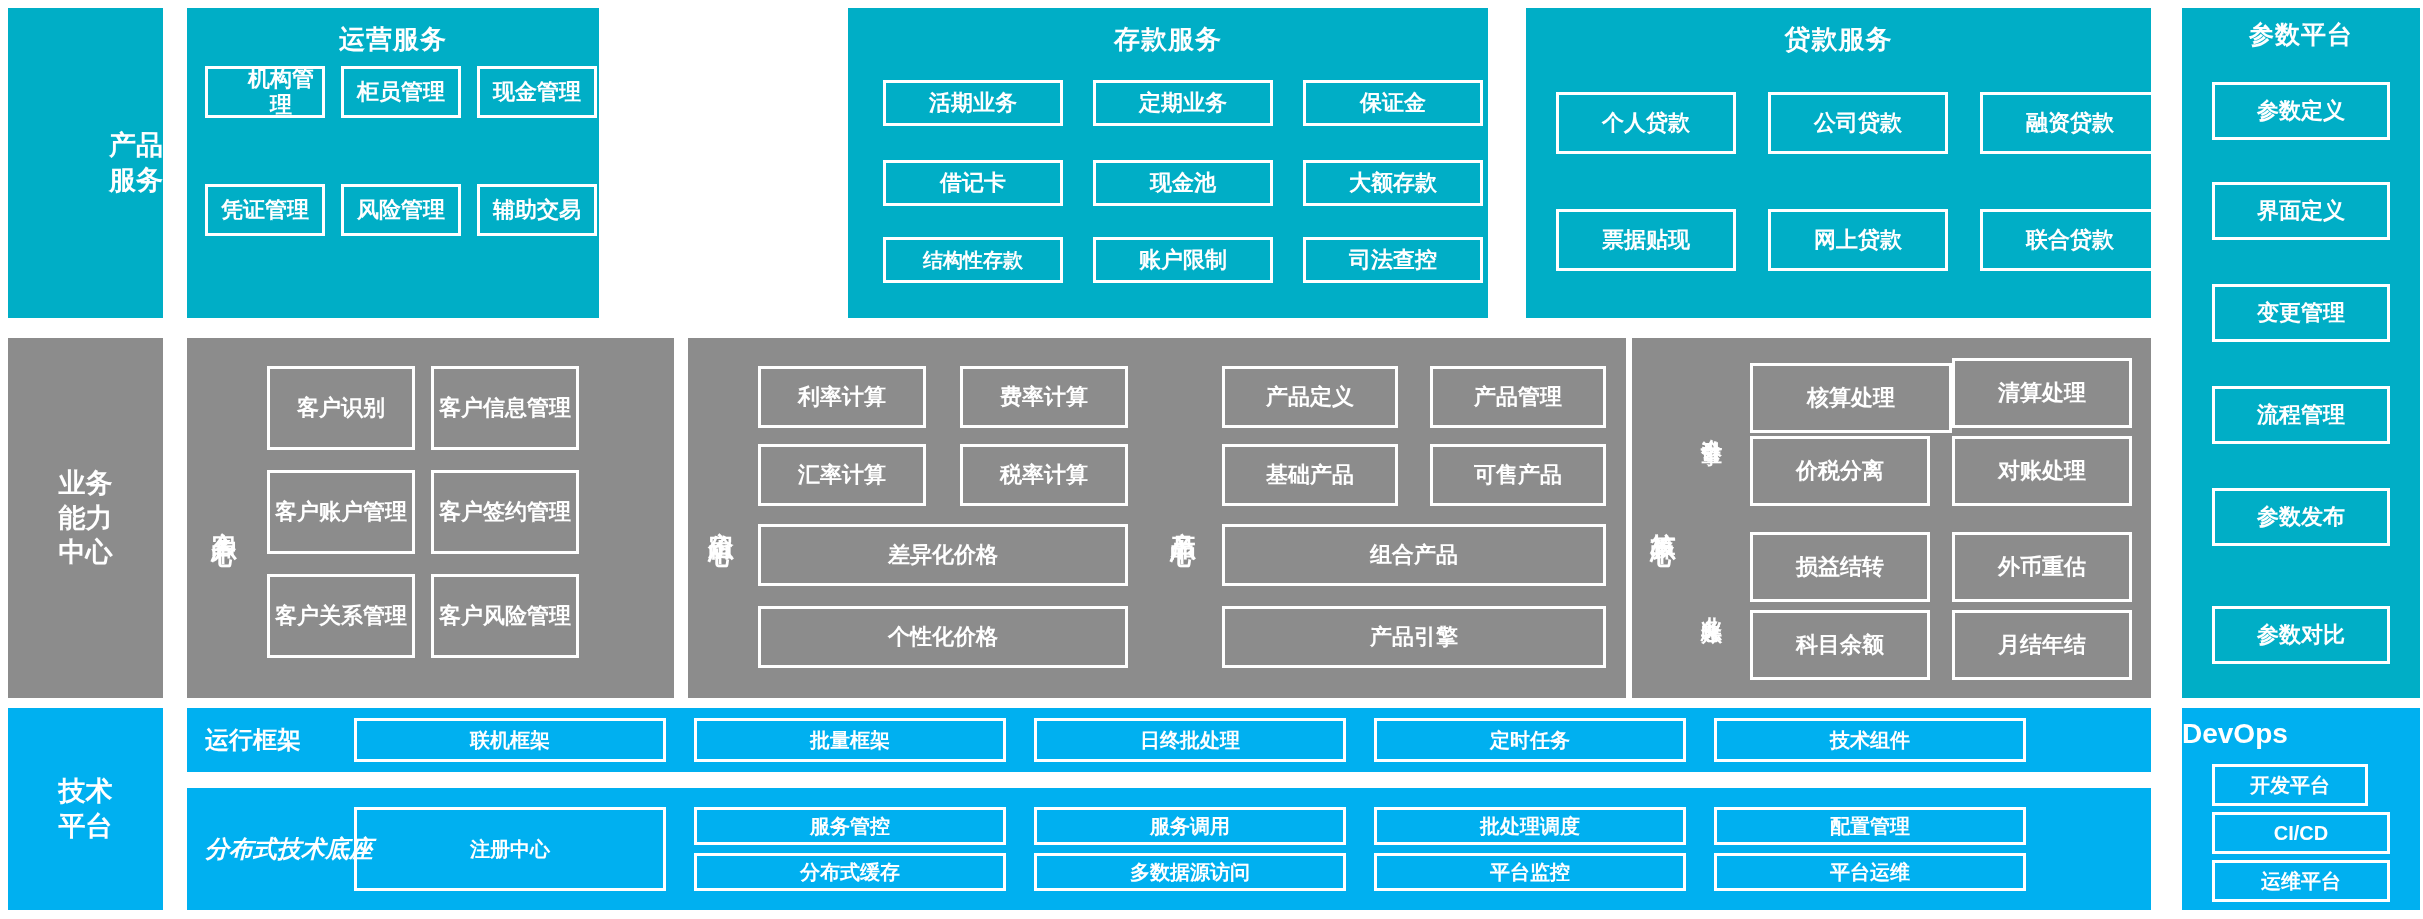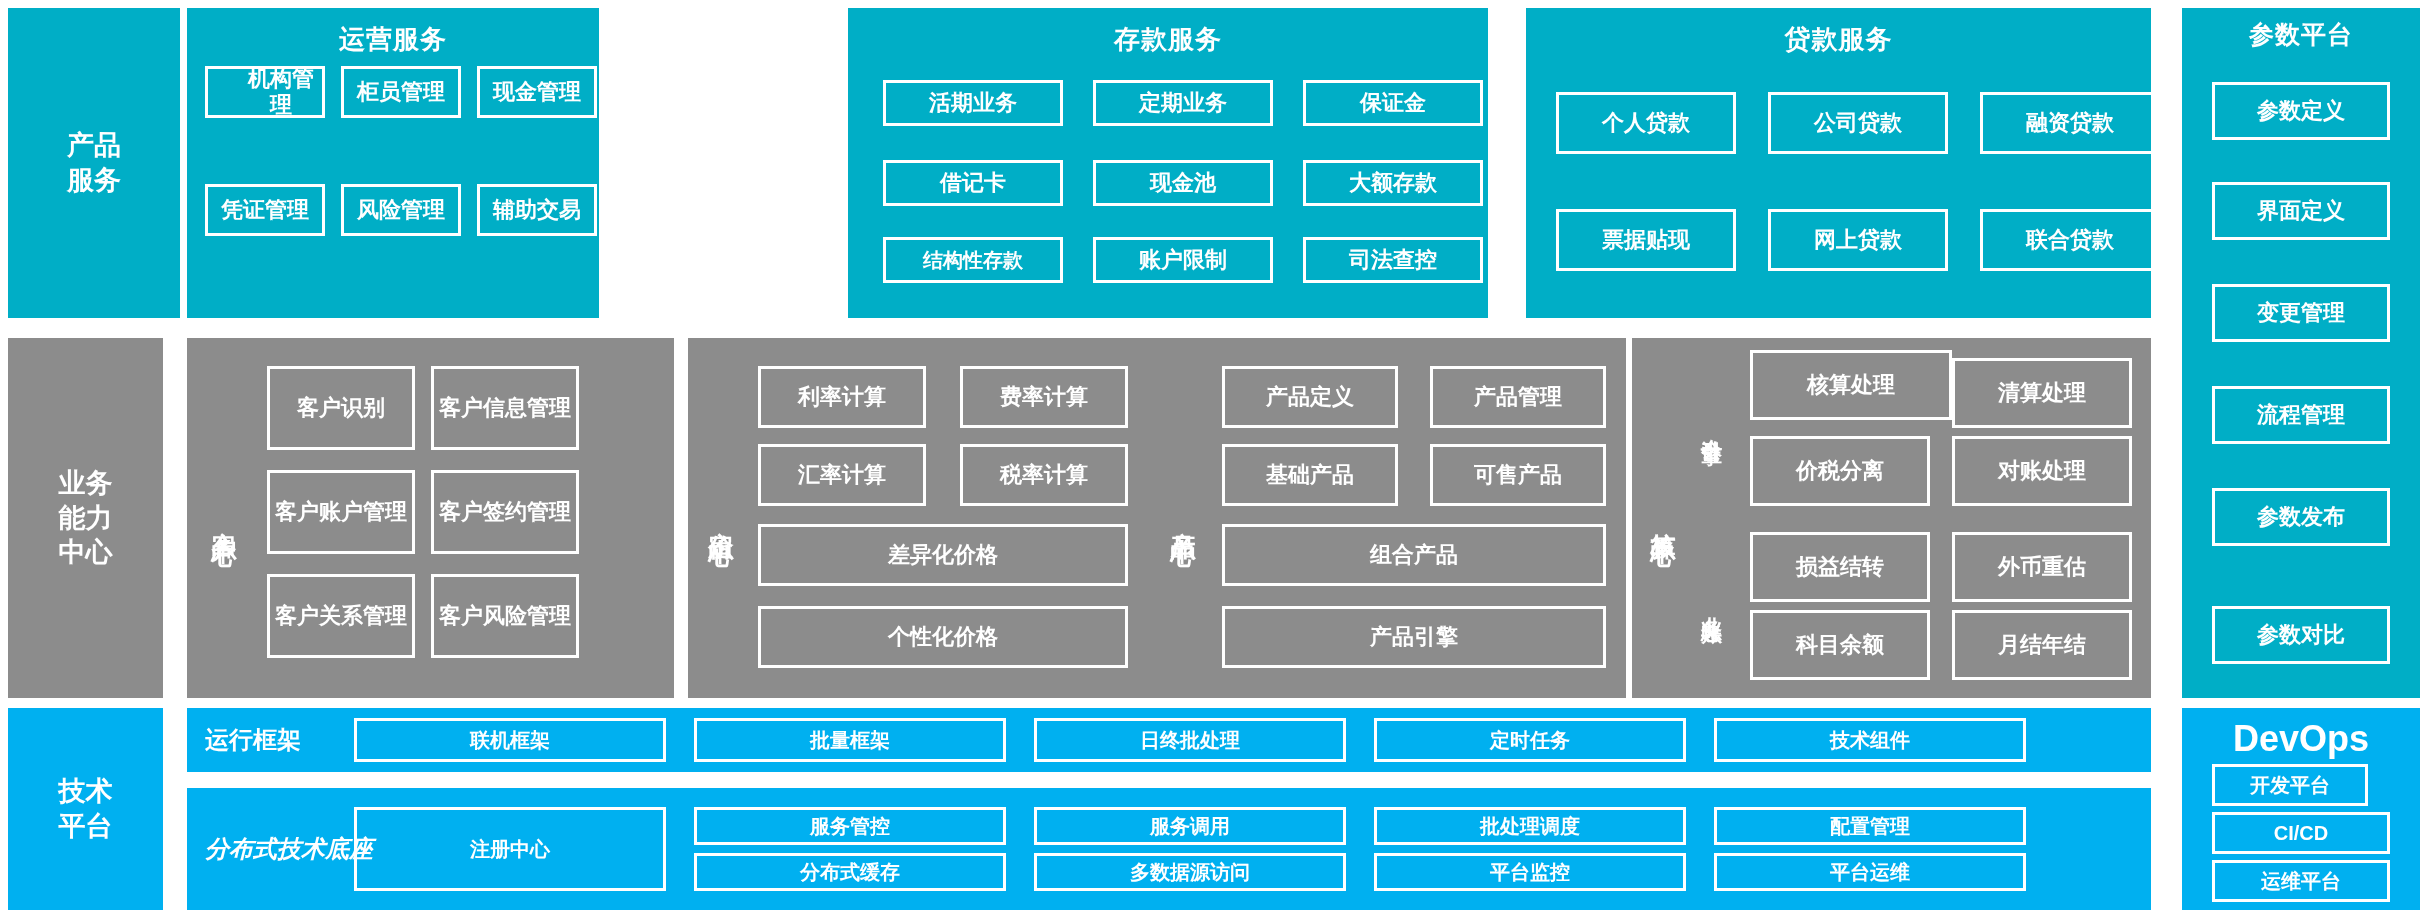--- a/index.html
+++ b/index.html
@@ -54,30 +54,30 @@
   
   .tp-row-label {
     position: absolute;
     display: flex; align-items: center;
     color: #ffffff; font-size: 24px; font-weight: bold;
     white-space: nowrap;
   }
 
   .devops-title {
     position: absolute; left: 0; right: 0; top: 10px;
-    text-align: center; color: #ffffff;
-    font-size: 36px; font-weight: bold;
+    color: #ffffff;
+    font-size: 28px; font-weight: bold;
   }
 </style>
 </head>
 <body>
 
 <div id="canvas">
 
-  <div class="panel teal side-label r1" style="left:8px; top:8px; width:172px; height:310px;">
+  <div class="panel teal side-label r1" style="left:8px; top:8px; width:155px; height:310px;justify-content:flex-end;">
     <span style="white-space:pre-line;">产品
 服务</span>
   </div>
 
   <div class="panel teal" style="left:187px; top:8px; width:412px; height:310px;">
     <div class="group-title">运营服务</div>
     <div class="cell" style="left:18px; top:58px; width:120px; height:52px;padding-left:32px;">机构管理</div>
     <div class="cell" style="left:154px; top:58px; width:120px; height:52px;">柜员管理</div>
     <div class="cell" style="left:290px; top:58px; width:120px; height:52px;">现金管理</div>
     <div class="cell" style="left:18px; top:176px; width:120px; height:52px;">凭证管理</div>
@@ -152,21 +152,21 @@
     <div class="cell" style="left:282px; top:106px; width:176px; height:62px;">可售产品</div>
     <div class="cell" style="left:74px; top:186px; width:384px; height:62px;">组合产品</div>
     <div class="cell" style="left:74px; top:268px; width:384px; height:62px;">产品引擎</div>
   </div>
 
   <div class="panel gray" style="left:1632px; top:338px; width:519px; height:360px;">
     <div class="vlabel" style="left:8px; top:0; width:46px; height:360px;">核算中心</div>
     <div class="vlabel small" style="left:60px; top:18px; width:40px; height:140px;">会计引擎</div>
     <div class="vlabel small" style="left:60px; top:196px; width:40px; height:140px;">业务总账</div>
 
-    <div class="cell" style="left:118px; top:12px; width:202px; height:70px;">核算处理</div>
+    <div class="cell" style="left:118px; top:25px; width:202px; height:70px;">核算处理</div>
     <div class="cell" style="left:320px; top:20px; width:180px; height:70px;">清算处理</div>
     <div class="cell" style="left:118px; top:98px; width:180px; height:70px;">价税分离</div>
     <div class="cell" style="left:320px; top:98px; width:180px; height:70px;">对账处理</div>
     <div class="cell" style="left:118px; top:194px; width:180px; height:70px;">损益结转</div>
     <div class="cell" style="left:320px; top:194px; width:180px; height:70px;">外币重估</div>
     <div class="cell" style="left:118px; top:272px; width:180px; height:70px;">科目余额</div>
     <div class="cell" style="left:320px; top:272px; width:180px; height:70px;">月结年结</div>
   </div>
 
   <div class="panel blue side-label r3" style="left:8px; top:708px; width:155px; height:202px;">

